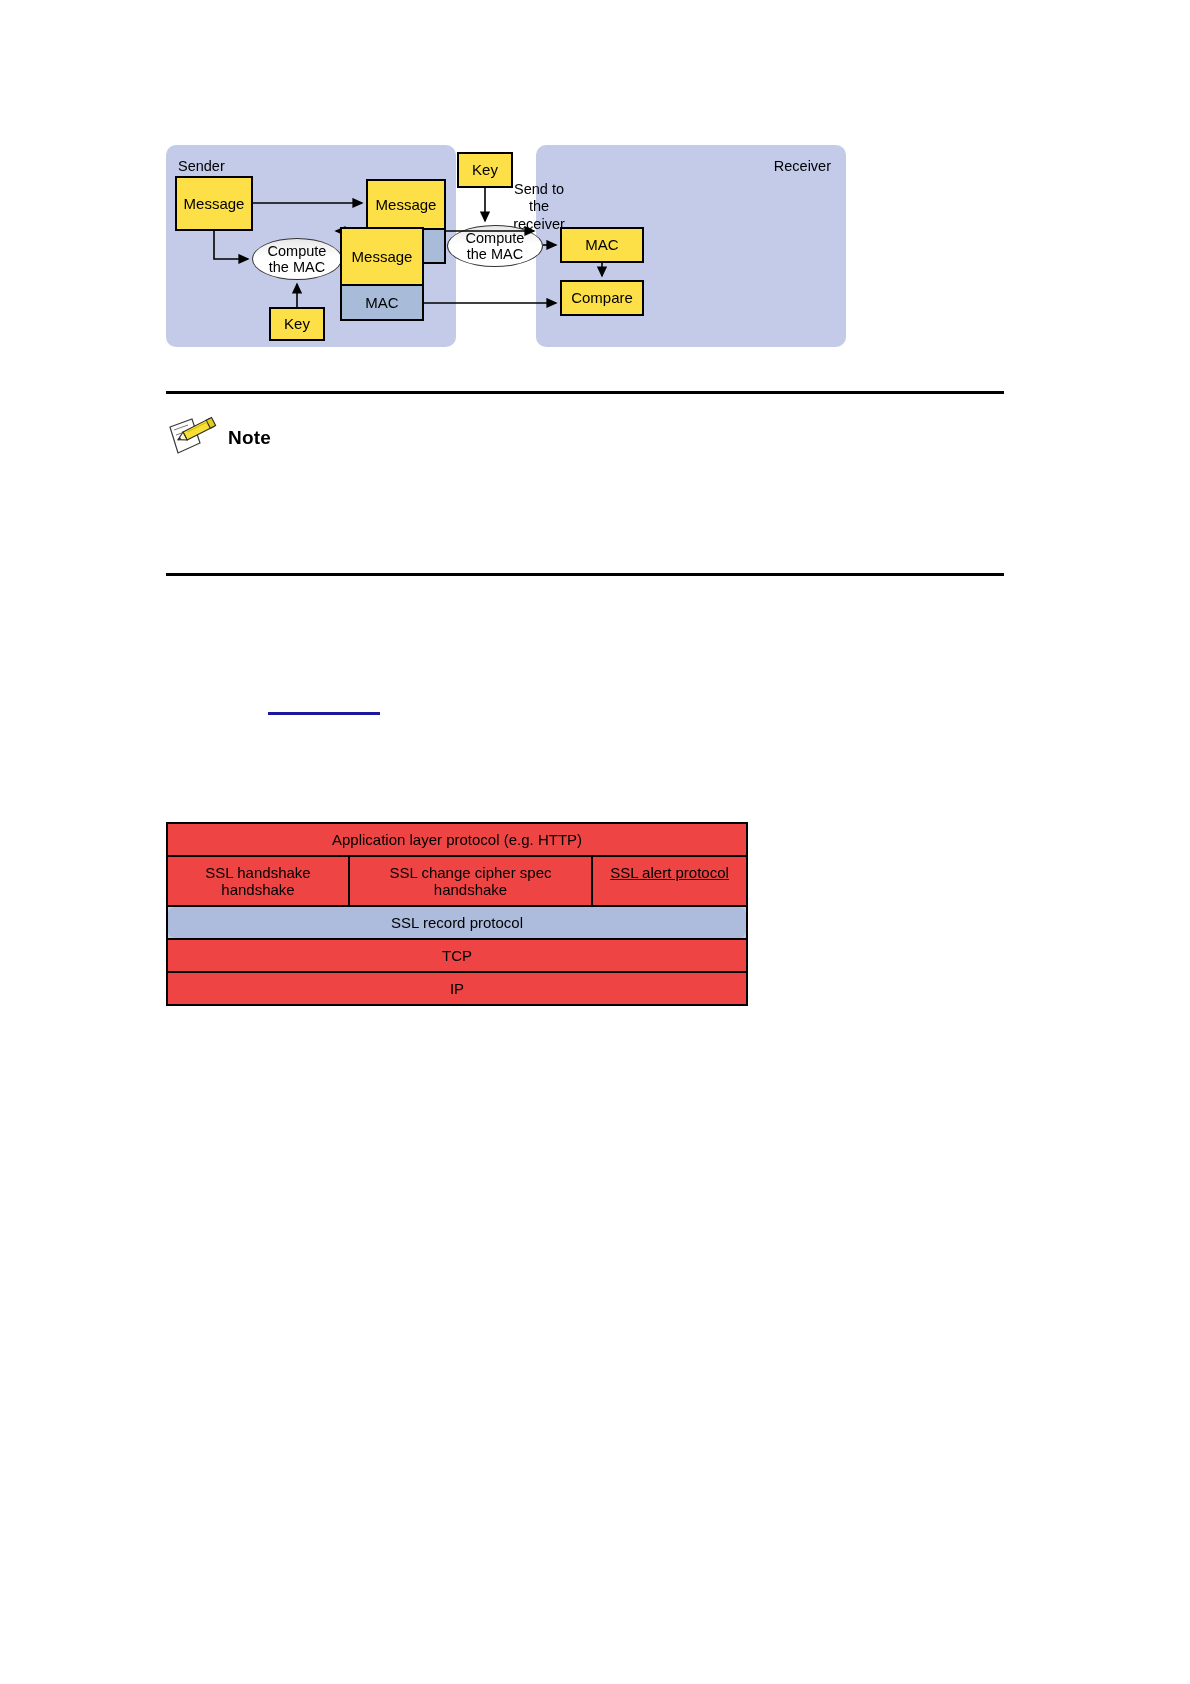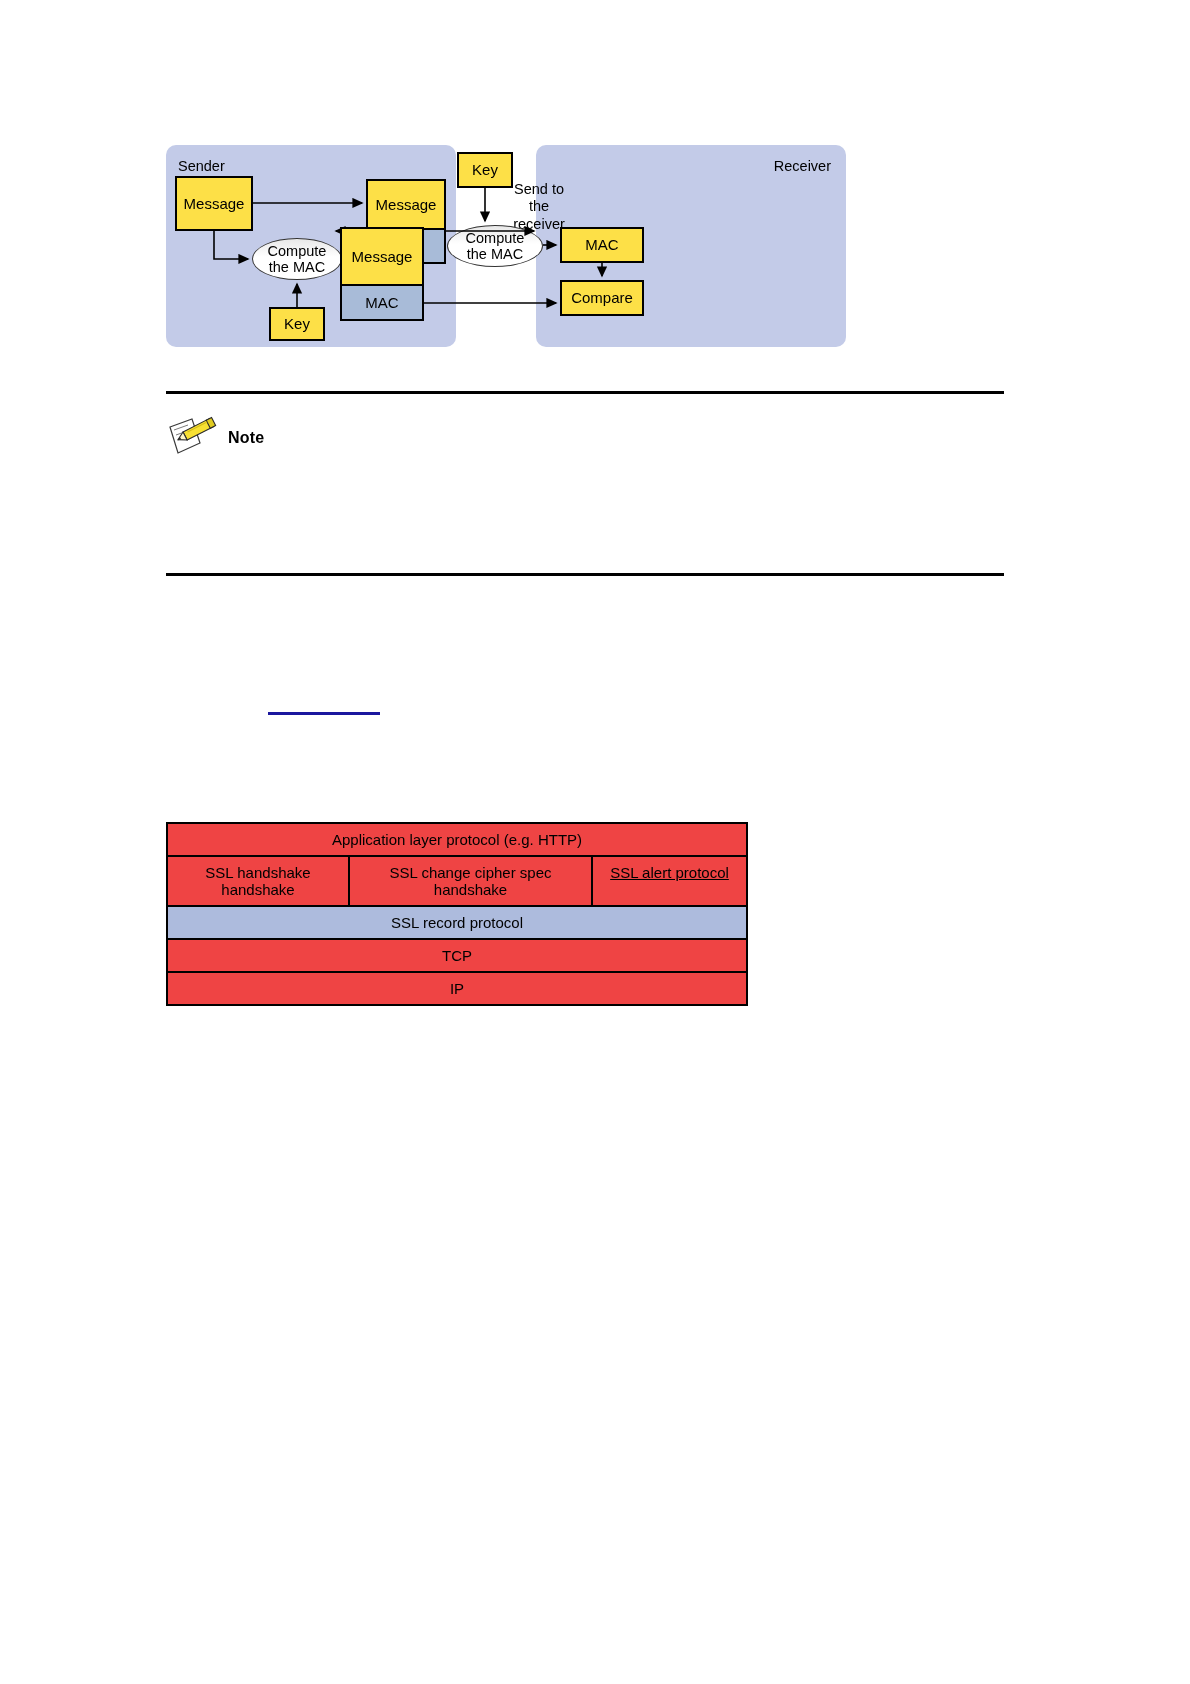--- a/index.html
+++ b/index.html
@@ -114,21 +114,21 @@
   #note-block {
     position: absolute;
     left: 166px;
     top: 415px;
     display: flex;
     align-items: center;
     gap: 6px;
   }
   #note-icon { width: 56px; height: 46px; display: block; }
   #note-label {
-    font-size: 16px;
+    font-size: 19px;
     font-weight: bold;
     color: #000;
     letter-spacing: 0.2px;
   }
 
   
   #xref-link {
     position: absolute;
     left: 268px;
     top: 698px;
@@ -163,21 +163,21 @@
     padding: 7px 4px;
     box-sizing: border-box;
     color: #000;
     background: #ef4444;
   }
   .ssl-row.split .ssl-cell { border-right: 2px solid #000000; }
   .ssl-row.split .ssl-cell:last-child { border-right: none; text-decoration: underline; }
   .ssl-cell.c1 { flex: 0 0 182px; }
   .ssl-cell.c2 { flex: 0 0 243px; }
   .ssl-cell.c3 { flex: 1 1 auto; }
-  .ssl-cell.record { background: #adbbdd; }
+  .ssl-cell.record { background: #adbbdd; border-radius: 7px; }
 </style>
 </head>
 <body>
 
 <div id="mac-figure">
 
   <div class="panel" id="sender-panel"></div>
   <div class="panel" id="receiver-panel"></div>
 
   <div class="panel-title" id="sender-title">Sender</div>

